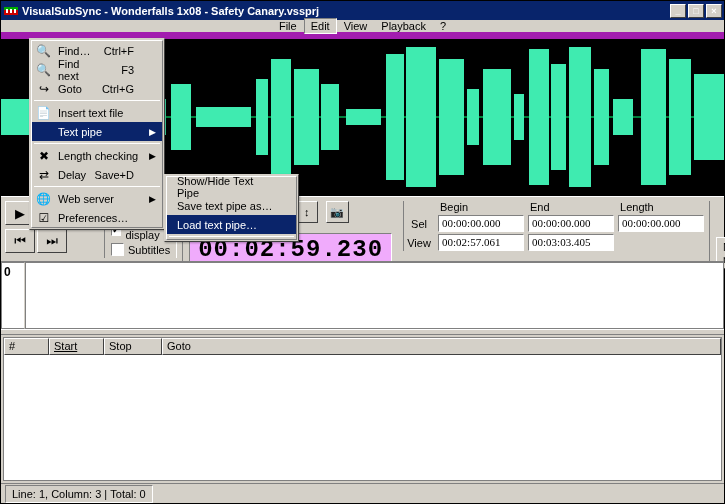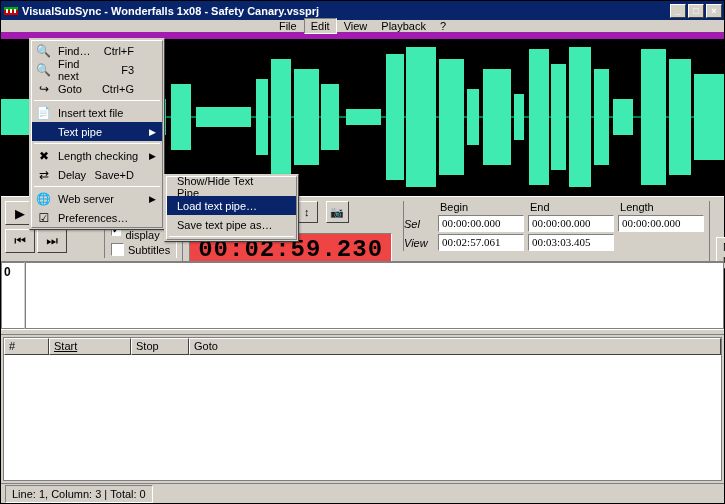--- a/index.html
+++ b/index.html
@@ -28,24 +28,24 @@
   .btn3d { background:#d4d0c8; border:1px solid #fff; border-right-color:#404040; border-bottom-color:#404040; display:flex; align-items:center; justify-content:center;}
   .playgroup { display:flex; flex-direction:column; gap:4px;}
   .playrow { display:flex; gap:2px;}
   .playbtn { width:30px; height:24px; font-size:13px;}
   .autoscroll { display:flex; flex-direction:column; gap:2px; padding:2px 6px; border-left:1px solid #808080; border-right:1px solid #fff;}
   .chk { display:flex; align-items:center; gap:4px; font-size:11px;}
   .chkbox { width:13px; height:13px; background:#fff; border:1px solid #808080; border-right-color:#fff; border-bottom-color:#fff; display:flex; align-items:center; justify-content:center; font-size:10px; font-weight:bold;}
   .zoomgroup { display:flex; gap:2px; padding:0 6px; border-left:1px solid #808080; flex-direction:column;}
   .zoomrow { display:flex; gap:2px;}
   .zoombtn { width:23px; height:22px; font-size:11px;}
-  .timecode { font-family:'Courier New',monospace; font-size:24px; font-weight:bold; background:#ef4444; border:1px solid #808080; border-right-color:#fff; border-bottom-color:#fff; padding:2px 8px; letter-spacing:1px;}
+  .timecode { font-family:'Courier New',monospace; font-size:24px; font-weight:bold; background:#f0abfc; border:1px solid #808080; border-right-color:#fff; border-bottom-color:#fff; padding:2px 8px; letter-spacing:1px;}
   .timegrid { display:grid; grid-template-columns:30px 86px 86px 86px; gap:2px 4px; font-size:11px; align-items:center;}
   .timegrid .hdr { text-align:left; padding-left:2px;}
-  .timegrid .rowlbl { text-align:left;font-style:italic;}
+  .timegrid .rowlbl { text-align:center;}
   .timefield { background:#fff; border:1px solid #808080; border-right-color:#fff; border-bottom-color:#fff; padding:1px 3px; font-size:11px; height:17px; font-family:Tahoma; white-space:nowrap;}
   .rightbtns { display:flex; flex-direction:column; gap:4px; align-items:center; border-left:1px solid #808080; padding-left:6px;}
   .modebtn { padding:3px 6px; font-size:11px;}
   .textarea-row { display:flex; height:68px; background:#d4d0c8; border-top:1px solid #808080;}
   .linenum { width:24px; background:#fff; border:1px solid #808080; border-right-color:#d4d0c8; font-weight:bold; padding:2px; font-size:12px;}
   .textedit { flex:1; background:#fff; border:1px solid #808080; padding:2px;}
   .splitter { height:6px; background:#d4d0c8; border-top:1px solid #fff; border-bottom:1px solid #808080; cursor:ns-resize;}
   .listview { flex:1; background:#fff; border:1px solid #808080; margin:2px; display:flex; flex-direction:column;}
   .listhead { display:flex; background:#d4d0c8; height:17px;}
   .listcol { border:1px solid #fff; border-right-color:#404040; border-bottom-color:#404040; padding:1px 4px; font-size:11px;}
@@ -131,25 +131,25 @@
             <span class="dd-label">Preferences…</span>
           </div>
       </div>
     </div>
 
     <div class="dropdown" style="left:163px; top:126px; width:135px;margin-top:28px;">
       <div class="dropdown-inner">
         <div class="dd-row">
             <span class="dd-label" style="padding-left:8px;">Show/Hide Text Pipe</span>
           </div>
+        <div class="dd-row">
+            <span class="dd-label" style="padding-left:8px;">Save text pipe as…</span>
+          </div>
         <div class="dd-row highlight">
             <span class="dd-label" style="padding-left:8px;">Load text pipe…</span>
-          </div>
-        <div class="dd-row">
-            <span class="dd-label" style="padding-left:8px;">Save text pipe as…</span>
           </div>
         <div class="dd-sep"></div>
       </div>
     </div>
   </div>
 
   <div class="waveform">
     <svg class="wave-canvas" width="723" height="157">
       <rect width="723" height="157" fill="#000"></rect>
       <line x1="0" y1="78" x2="723" y2="78" stroke="#0f7" stroke-width="1"></line>
@@ -249,21 +249,21 @@
   <div class="textarea-row">
     <div class="linenum">0</div>
     <div class="textedit"></div>
   </div>
 
   <div class="splitter"></div>
 
   <div class="listview">
     <div class="listhead">
       <div class="listcol" style="width:45px;">#</div>
-      <div class="listcol" style="width:82px;text-decoration:underline;">Start</div>
+      <div class="listcol" style="width:55px;text-decoration:underline;">Start</div>
       <div class="listcol" style="width:58px;">Stop</div>
       <div class="listcol" style="flex:1;">Goto</div>
     </div>
     <div style="flex:1; background:#fff;"></div>
   </div>
 
   <div class="statusbar">
     <div><span>Line: 1, Column: 3</span>&nbsp;|&nbsp;<span>Total: 0</span></div>
   </div>
 </div>

